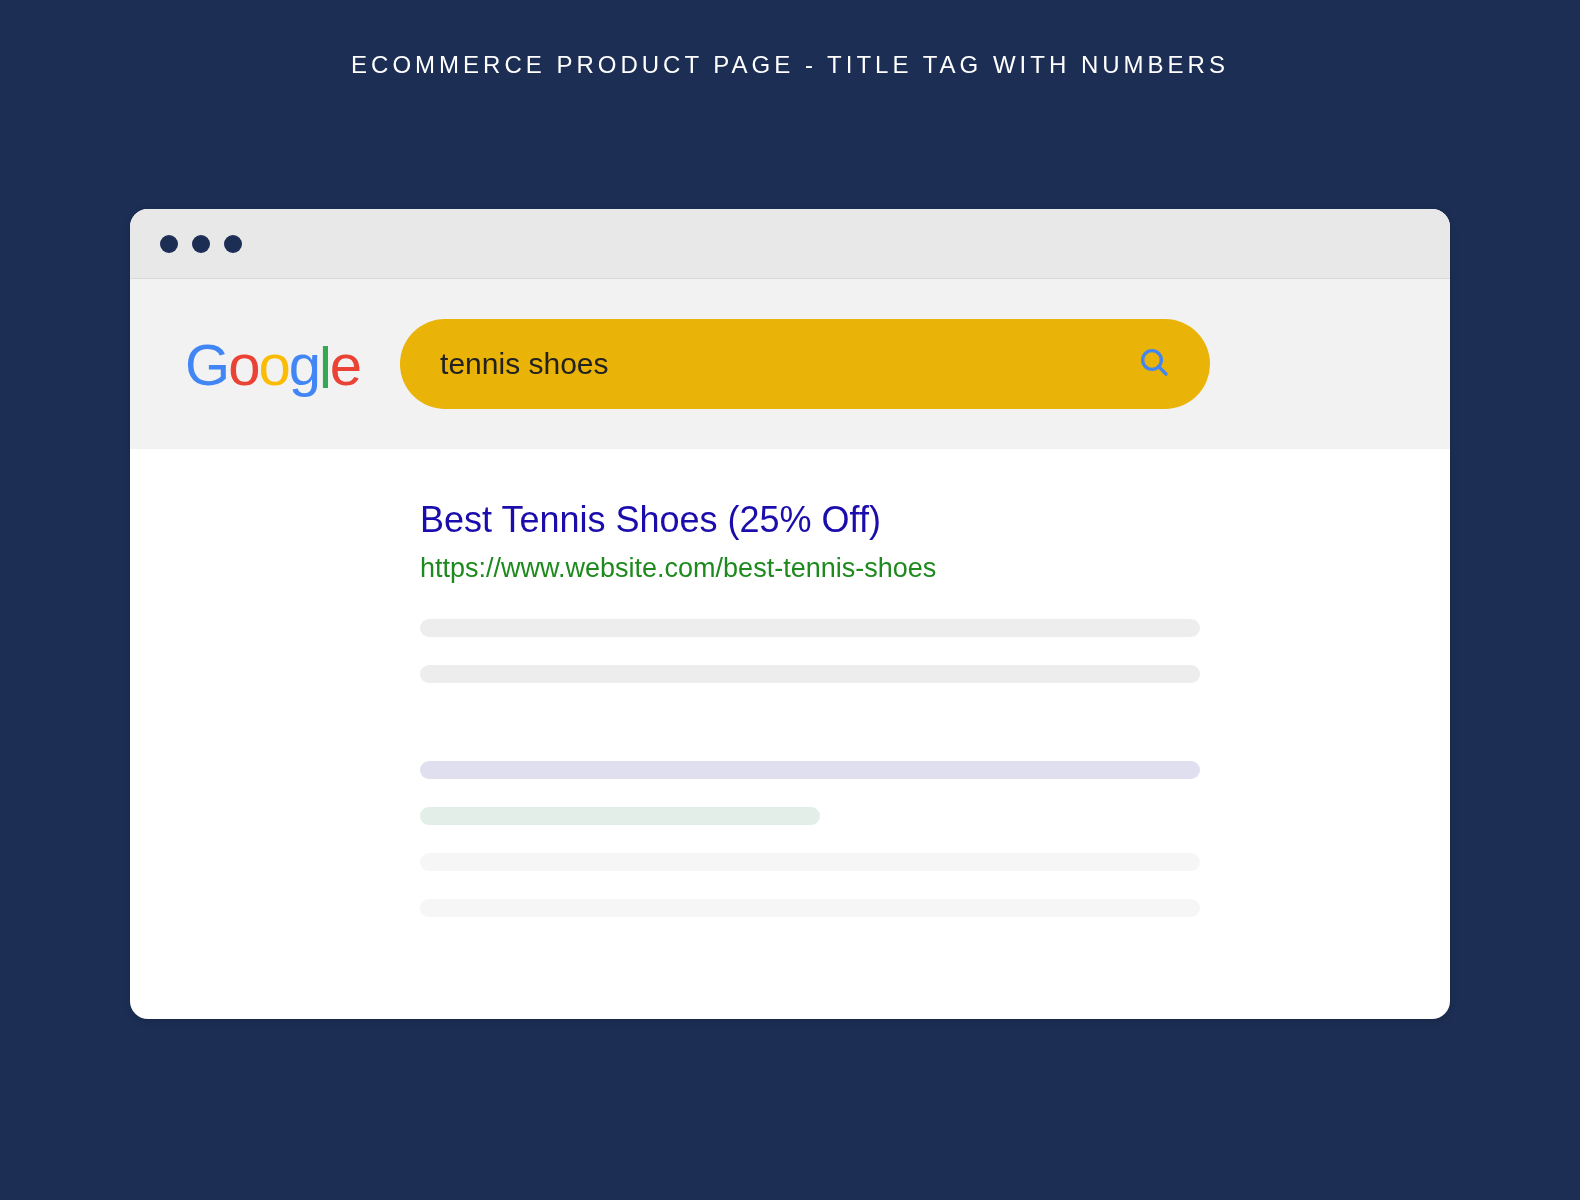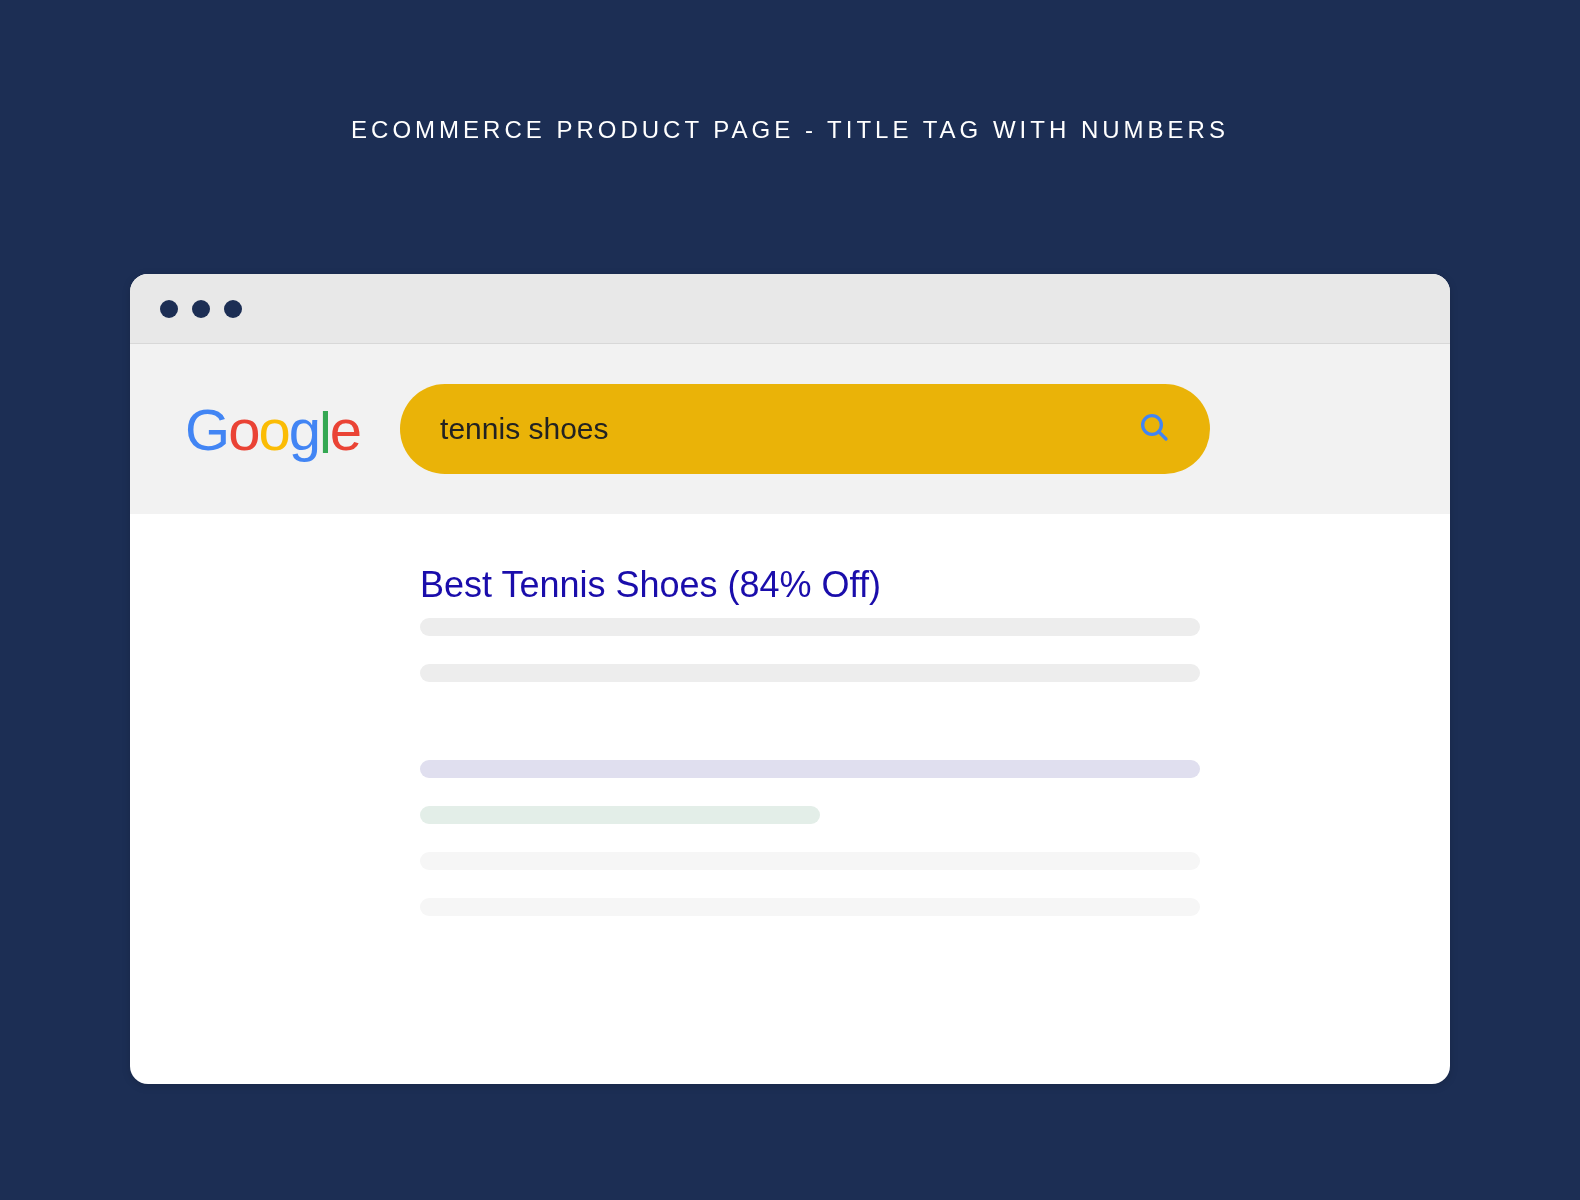--- a/index.html
+++ b/index.html
@@ -14,21 +14,21 @@
       font-family: Arial, -apple-system, BlinkMacSystemFont, sans-serif;
       display: flex;
       flex-direction: column;
       align-items: center;
     }
     .page-title {
       color: #ffffff;
       font-size: 24px;
       letter-spacing: 4px;
       font-weight: 400;
-      margin-top: 116px;
+      margin-top: 51px;
       text-align: center;
     }
     .browser-window {
       width: 1320px;
       height: 810px;
       background-color: #ffffff;
       border-radius: 18px;
       margin-top: 130px;
       overflow: hidden;
       box-shadow: 0 2px 8px rgba(0,0,0,0.15);
@@ -158,21 +158,22 @@
       <span class="search-icon">
         <svg viewBox="0 0 24 24" fill="none" stroke="#4285F4" stroke-width="2.5" stroke-linecap="round">
           <circle cx="10.5" cy="10.5" r="7"></circle>
           <line x1="21" y1="21" x2="15.5" y2="15.5"></line>
         </svg>
       </span>
     </div>
   </div>
 
   <div class="results-area">
-    <div class="result-title">Best Tennis Shoes (84% Off)</div>
+    <div class="result-title">Best Tennis Shoes (25% Off)</div>
+    <div class="result-url">https://www.website.com/best-tennis-shoes</div>
 
     <div class="placeholder-line ph-grey ph-w1"></div>
     <div class="placeholder-line ph-grey ph-w2"></div>
 
     <div class="spacer-lg"></div>
 
     <div class="placeholder-line ph-lavender ph-w2"></div>
     <div class="placeholder-line ph-mint ph-w3"></div>
     <div class="placeholder-line ph-light ph-w4"></div>
     <div class="placeholder-line ph-light ph-w4"></div>

